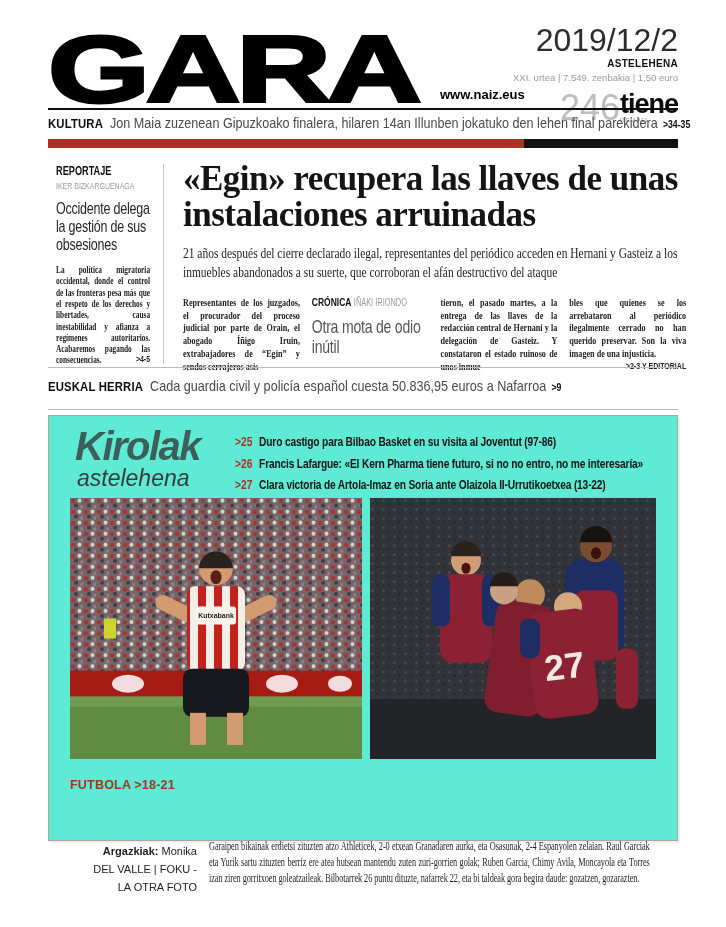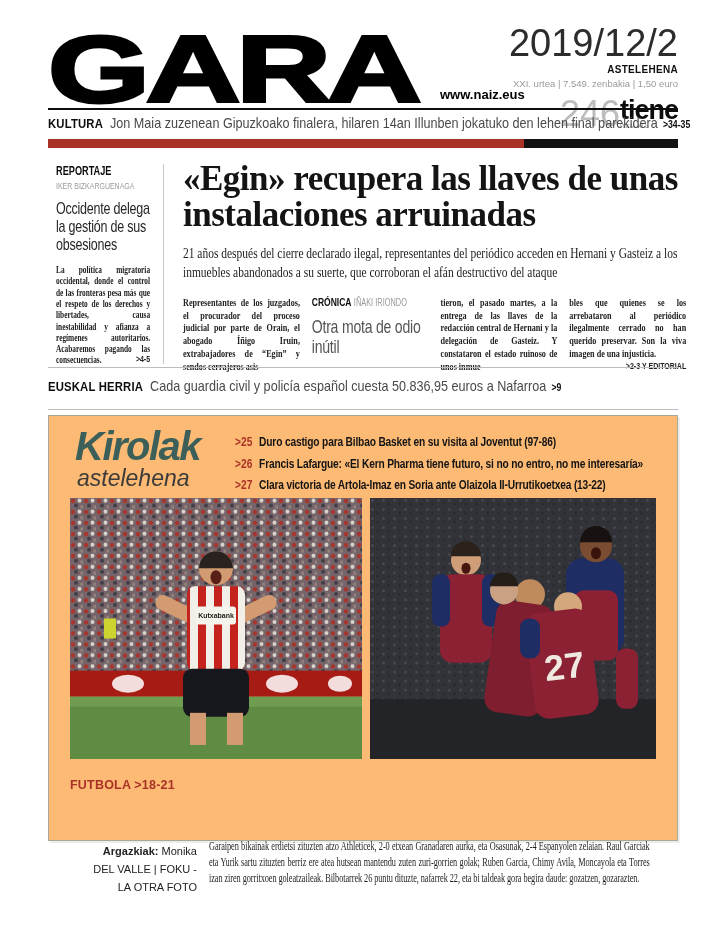--- a/index.html
+++ b/index.html
@@ -6,21 +6,21 @@
   .page{position:relative;width:726px;height:927px;background:#fff;overflow:hidden;
         font-family:"Liberation Sans",sans-serif;color:#111;}
 
   
   .masthead{position:absolute;left:48px;right:48px;top:0;height:108px;}
   .logo{position:absolute;left:0;bottom:2px;font-weight:700;font-size:95px;line-height:.78;
         letter-spacing:-3px;color:#000;-webkit-text-stroke:3px #000;
         transform:scale(1.38,1);transform-origin:left bottom;}
   .website{position:absolute;left:392px;bottom:6px;font-size:13px;font-weight:700;color:#000;}
   .mast-right{position:absolute;right:0;top:24px;text-align:right;}
-  .m-date{font-size:38px;font-weight:400;color:#2c2c2c;line-height:1;}
+  .m-date{font-size:32px;font-weight:400;color:#2c2c2c;line-height:1;}
   .m-day{font-size:10px;font-weight:700;color:#111;margin-top:2px;letter-spacing:.3px;}
   .m-edition{font-size:9.5px;color:#9a9a9a;margin-top:3px;}
   .promo{margin-top:10px;display:flex;justify-content:flex-end;align-items:center;}
   .promo-num{font-size:36px;color:#bdbdbd;line-height:.85;}
   .promo-free-wrap{text-align:left;}
   .promo-free{font-size:27px;font-weight:700;color:#0c0c0c;line-height:.8;letter-spacing:-1px;}
   .promo-sub{font-size:5.5px;color:#8a8a8a;letter-spacing:.6px;margin-top:2px;}
 
   .rule-black{position:absolute;left:48px;right:48px;top:108px;height:2px;background:#0d0d0d;}
   .rule-gray{position:absolute;left:48px;right:48px;height:1px;background:#bdbdbd;}
@@ -59,21 +59,21 @@
               display:grid;grid-template-columns:repeat(4,1fr);gap:16px;}
   .news-col{font-family:"Liberation Serif",serif;font-weight:700;font-size:11px;line-height:1.16;
             color:#222;text-align:justify;margin:0;}
   .story-pg{font-family:"Liberation Sans",sans-serif;font-size:9.5px;float:right;}
   .cronica-line{font-size:11.5px;}
   .cronica-lbl{font-weight:700;color:#0d0d0d;}
   .cronica-auth{font-size:10px;color:#9a9a9a;}
   .cronica-title{font-size:19px;line-height:1.08;color:#555;margin-top:9px;letter-spacing:-.3px;}
 
   
-  .panel{position:absolute;left:48px;top:415px;width:630px;height:426px;background:#fdba74;
+  .panel{position:absolute;left:48px;top:415px;width:630px;height:426px;background:#5eead4;
          border:1px solid #a9a69a;box-shadow:2px 2px 0 rgba(0,0,0,.07);box-sizing:border-box;padding-left:33px;}
   .k-logo-wrap{position:absolute;left:26px;top:10px;}
   .k-logo{font-size:40px;font-weight:700;font-style:italic;color:#3c6059;letter-spacing:-1.5px;line-height:1;}
   .k-sub{font-size:23px;font-style:italic;color:#3a3a3a;line-height:1;margin-top:1px;margin-left:2px;}
   .k-bullets{position:absolute;left:186px;top:16px;list-style:none;margin:0;padding:0;white-space:nowrap;
              transform:scaleX(.85);transform-origin:left top;}
   .k-bullets li{display:flex;gap:8px;line-height:21.5px;}
   .k-bullets .pg{font-size:12px;font-weight:700;color:#a93226;}
   .k-bullets .tx{font-size:12px;font-weight:700;color:#141414;letter-spacing:-.2px;}
 

